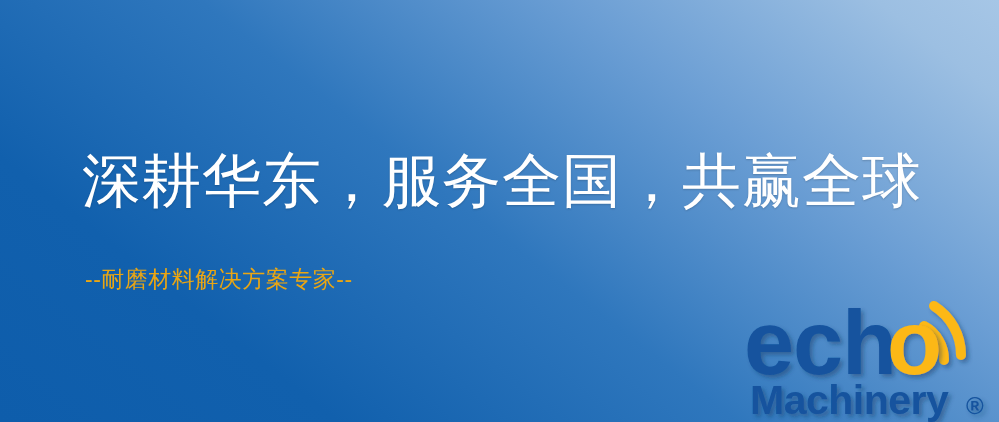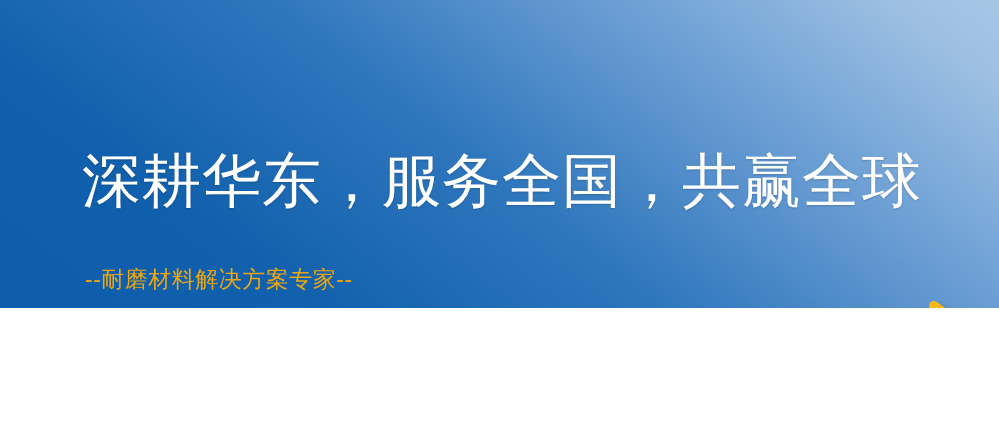--- a/index.html
+++ b/index.html
@@ -3,21 +3,21 @@
 <meta charset="utf-8">
 <style>
   html, body {
     margin: 0;
     padding: 0;
     background: #ffffff;
   }
   #banner {
     position: relative;
     width: 999px;
-    height: 308px;
+    height: 422px;
     overflow: hidden;
     
     background: linear-gradient(38deg, #0e5dab 0%, #1160ad 22%, #2f77bd 48%, #6b9ed4 72%, #9cbfe2 92%, #a6c6e6 100%);
     font-family: "Liberation Sans", sans-serif;
   }
 
   
   .headline {
     position: absolute;
     left: 82px;

